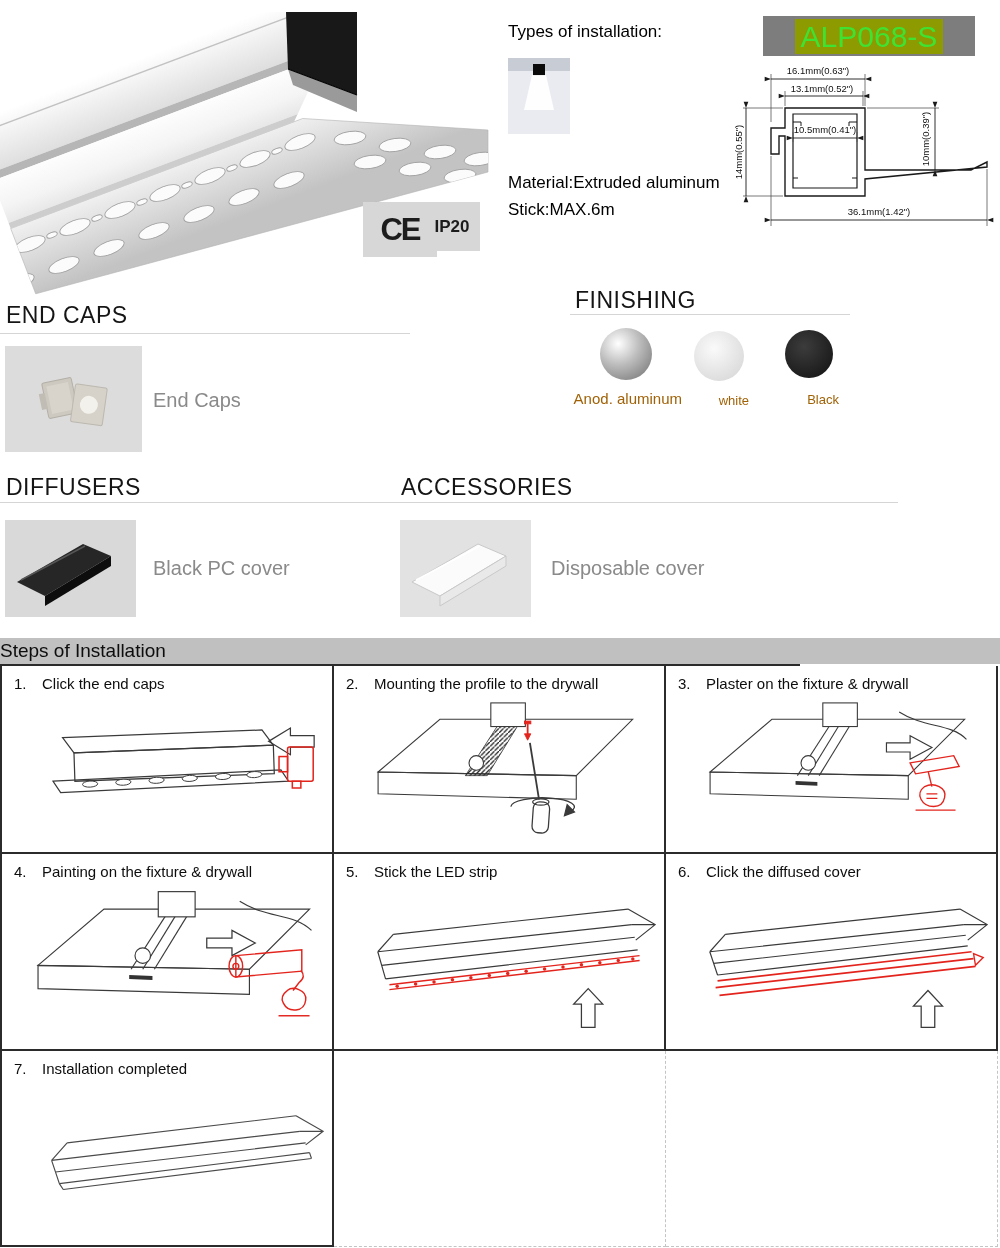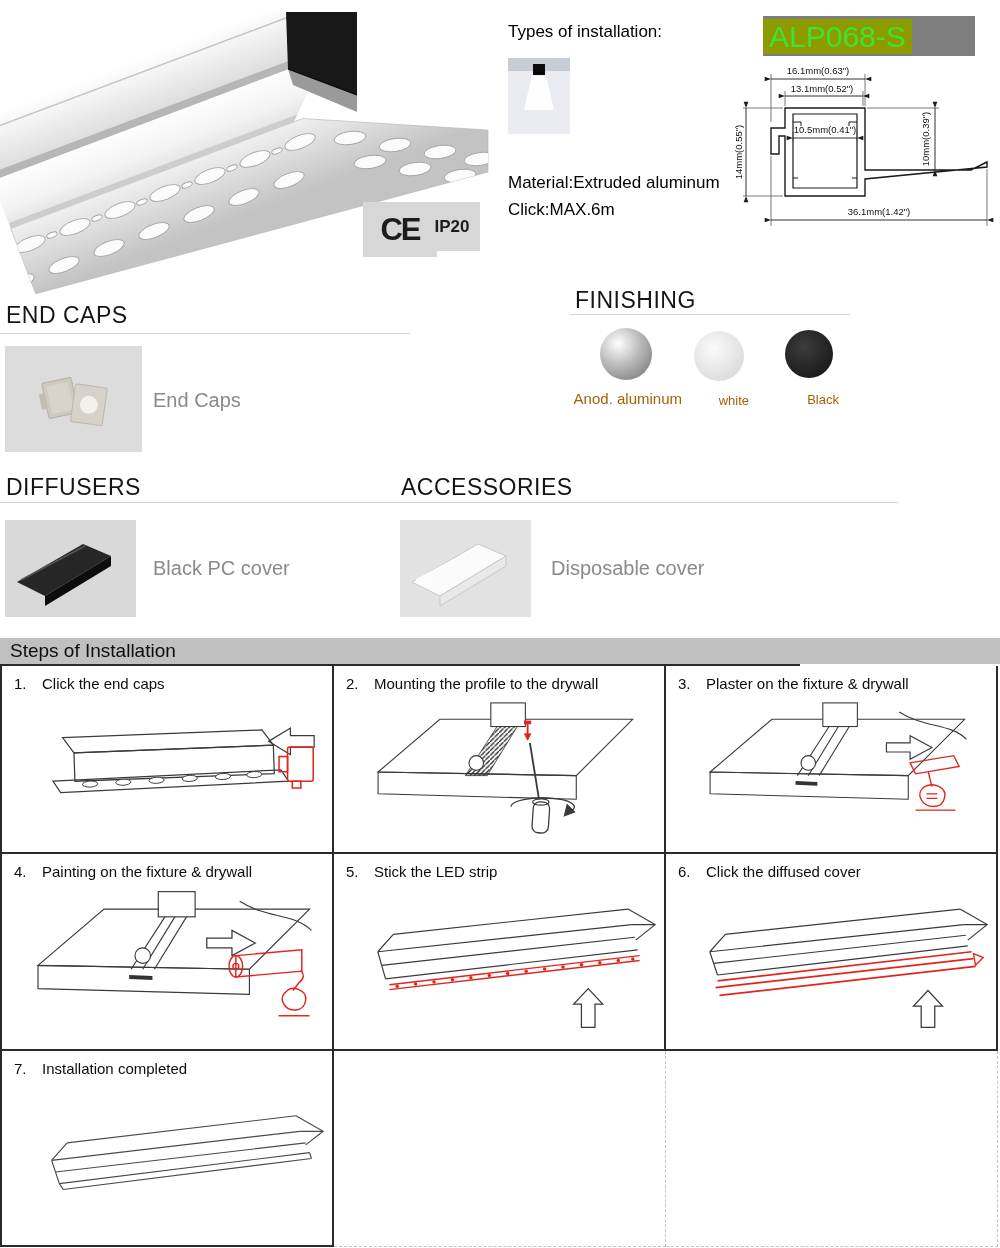--- a/index.html
+++ b/index.html
@@ -6,32 +6,32 @@
   body { background:#fff; font-family:"Liberation Sans", sans-serif; color:#111; }
   #page { position:relative; width:1000px; height:1248px; background:#fff; overflow:hidden; margin:12px auto; }
   .abs { position:absolute; }
   .sec-title { font-size:23px; font-weight:400; color:#151515; letter-spacing:0.5px; }
   .hr { height:1px; background:#d5d5d5; }
   .item-label { font-size:20px; color:#8a8a8a; }
   .img-box { background:#dcdcdc; }
   .small-text { font-size:17px; color:#000; }
   .fin-label { color:#a16207; text-align:right; }
 
-  .model-plate { background:#7d7d7d; display:flex; align-items:center; justify-content:flex-start; }
+  .model-plate { background:#7d7d7d; display:flex; align-items:center; justify-content:center; }
   .model-plate span { background:#8d9b00; color:#3fe231; font-size:30px; font-weight:400; padding:1px 6px; line-height:1.1; }
 
   .badge { background:#d7d7d7; display:flex; align-items:center; justify-content:center; }
   .badge.ce { font-size:31px; font-weight:700; letter-spacing:-2px; color:#1c1c1c; }
   .badge.ip { font-size:17px; font-weight:600; color:#1c1c1c; }
 
   .types-icon { width:62px; height:76px; background:#e9ebf1; position:relative; }
   .types-icon .ceil { position:absolute; top:0; left:0; right:0; height:13px; background:#c8ccd4; }
   .types-icon .fixture { position:absolute; top:6px; left:25px; width:12px; height:12px; background:#0a0a0a; }
 
-  .steps-bar { background:#c0c0c0; height:26px; line-height:26px; padding-left:10px; font-size:19px; color:#0d0d0d; }
+  .steps-bar { background:#c0c0c0; height:26px; line-height:26px; font-size:19px; color:#0d0d0d; }
   .steps-grid { position:absolute; left:0; top:652px; width:800px; display:grid;
                 grid-template-columns:1fr 1fr 1fr; grid-template-rows:188px 197px 196px;
                 border-top:2px solid #2b2b2b; border-left:2px solid #2b2b2b; }
   .cell { position:relative; border-right:2px solid #2b2b2b; border-bottom:2px solid #2b2b2b; background:#fff; }
   .cell.empty { border-right:1px dashed #c4c4c4; border-bottom:1px dashed #c4c4c4; }
   .step-head { padding:9px 6px 0 12px; font-size:15px; color:#0d0d0d; white-space:nowrap; }
   .step-head .num { display:inline-block; width:28px; }
   .step-art { display:block; margin:0 auto; }
 
   svg text { font-family:"Liberation Sans", sans-serif; }
@@ -112,21 +112,21 @@
   <div class="abs types-icon" style="left:508px;top:46px">
     <div class="ceil"></div>
     <div class="fixture"></div>
     <svg width="62" height="76" viewBox="0 0 62 76" style="position:absolute;left:0;top:0">
       <polygon points="24,17 38,17 46,52 16,52" fill="#ffffff" opacity="0.95"></polygon>
     </svg>
   </div>
 
   <div class="abs" style="left:508px;top:158px;line-height:26.5px">
     <div class="small-text">Material:Extruded aluminum</div>
-    <div class="small-text">Click:MAX.6m</div>
+    <div class="small-text">Stick:MAX.6m</div>
   </div>
 
   <div class="abs badge ce" style="left:363px;top:190px;width:74px;height:55px">CE</div>
   <div class="abs badge ip" style="left:424px;top:190px;width:56px;height:49px">IP20</div>
 
   <div class="abs model-plate" style="left:763px;top:4px;width:212px;height:40px">
     <span>ALP068-S</span>
   </div>
 
   <svg class="abs" style="left:713px;top:46px" width="287" height="192" viewBox="0 0 287 192">

